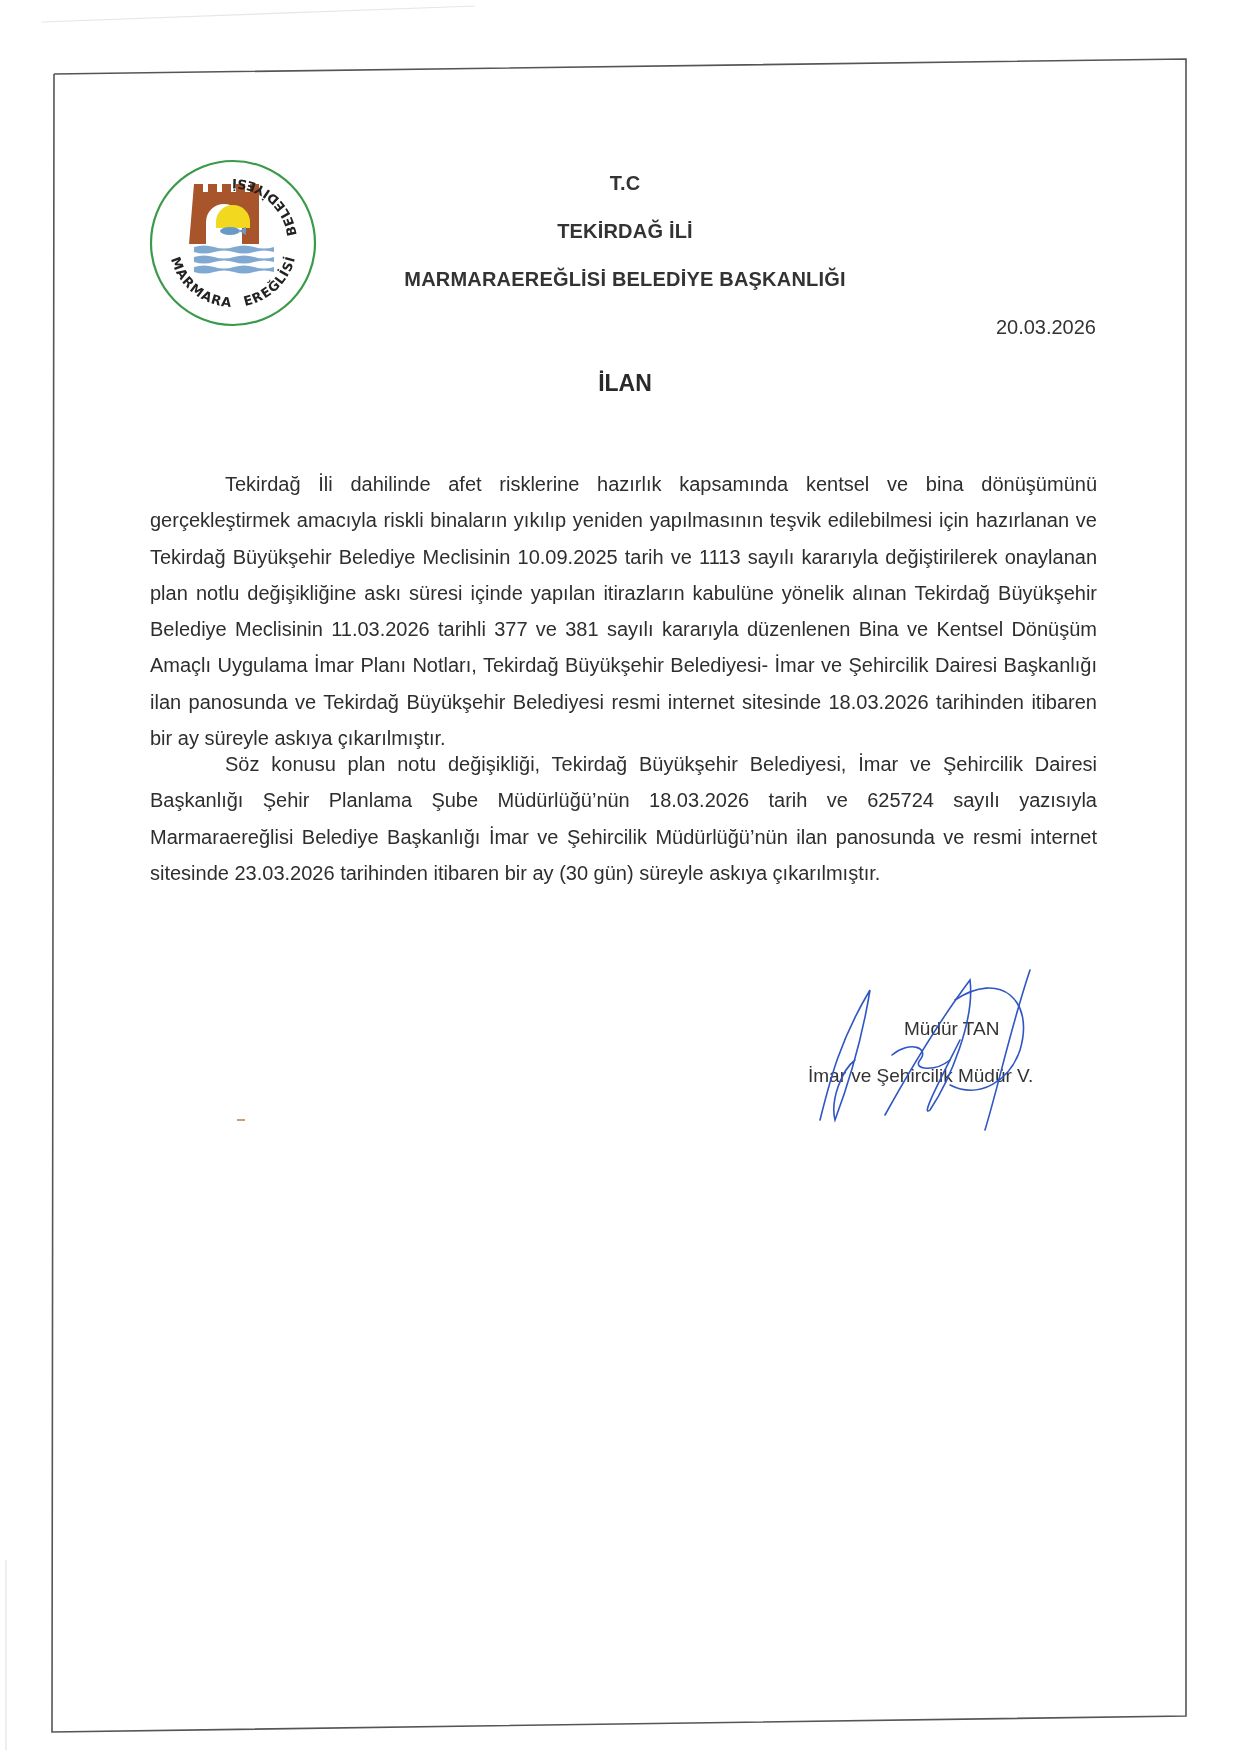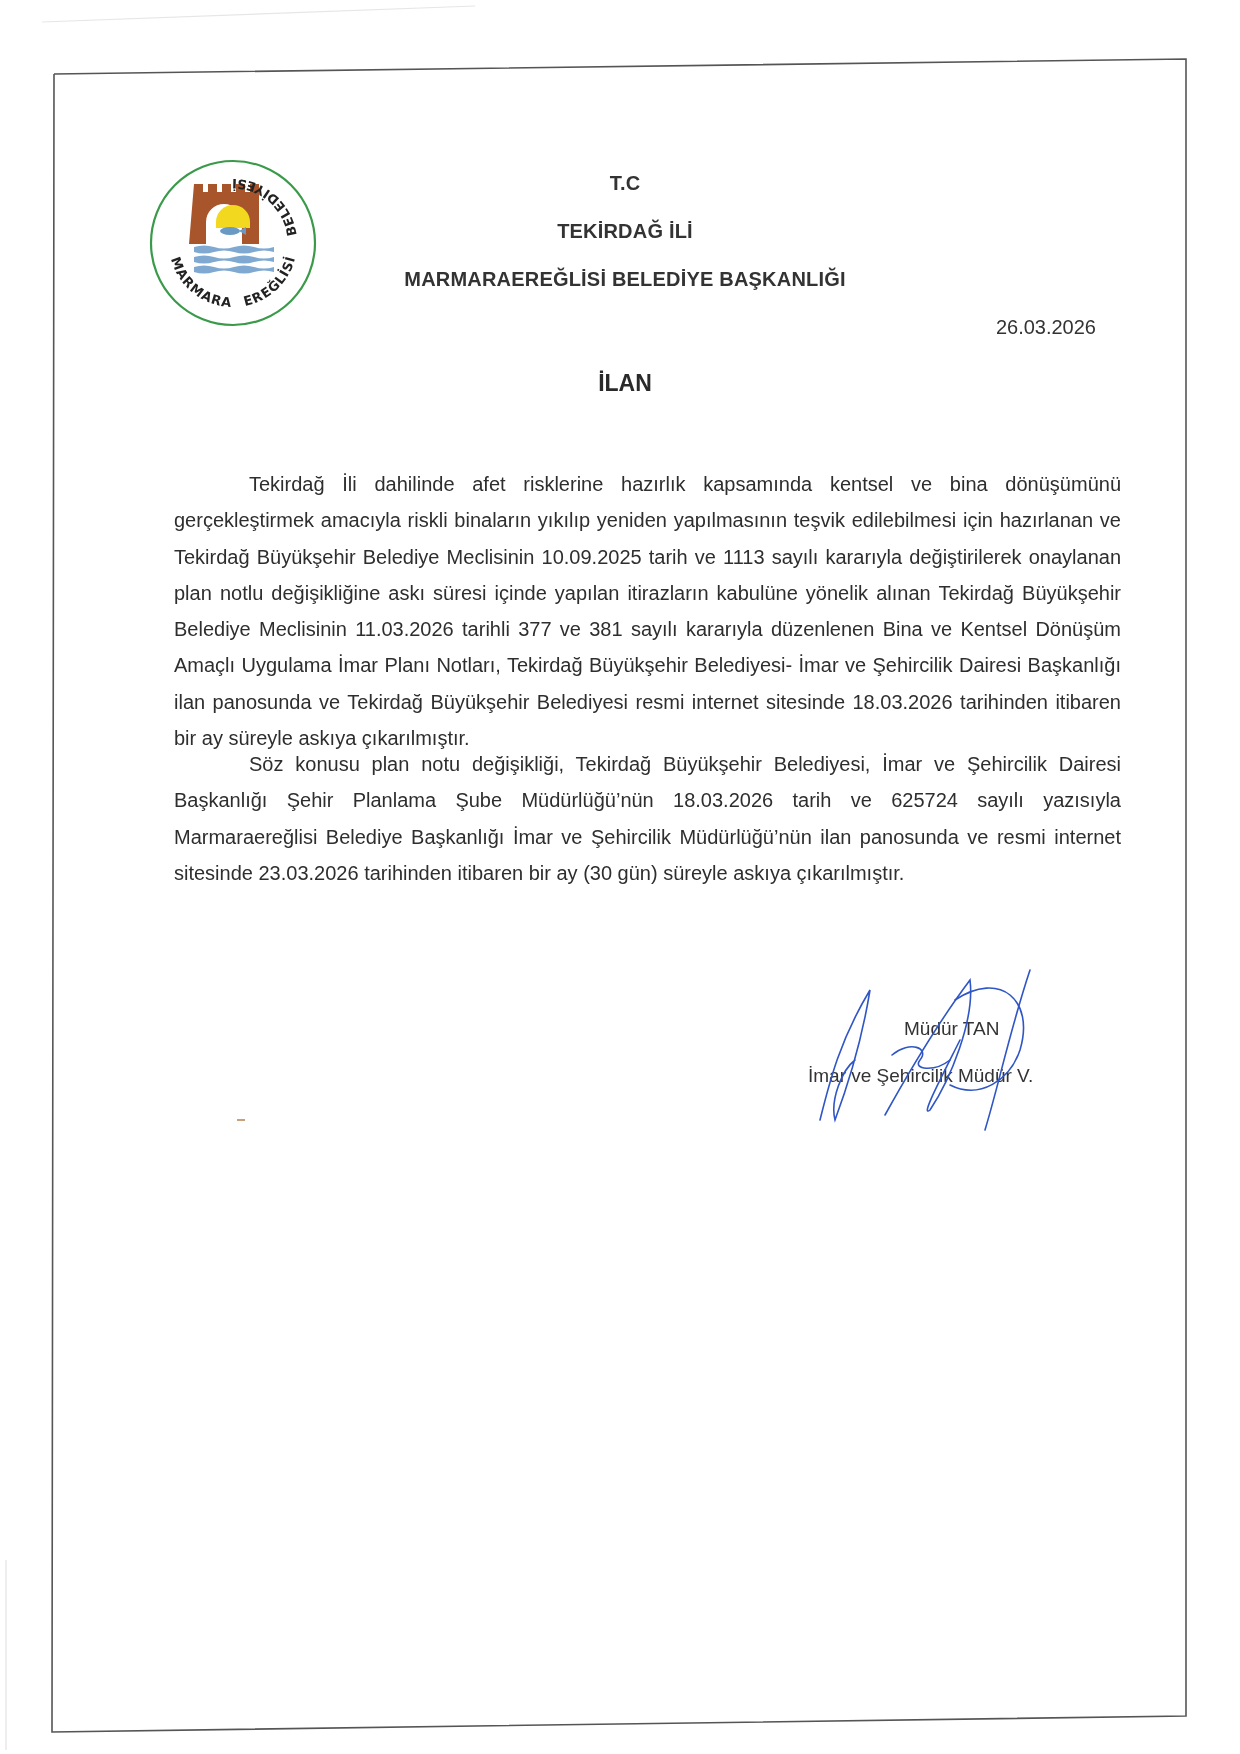--- a/index.html
+++ b/index.html
@@ -6,21 +6,21 @@
   body { width:1240px; height:1754px; position:relative; overflow:hidden;
          font-family:"Liberation Sans", "DejaVu Sans", sans-serif; color:#2b2b2b; }
   .frame { position:absolute; left:0; top:0; width:1240px; height:1754px; pointer-events:none; }
   .logo { position:absolute; left:146px; top:156px; width:174px; height:174px; }
   .hdr { position:absolute; left:0; width:1250px; text-align:center; font-weight:bold; font-size:20px; letter-spacing:0.2px; color:#333; }
   .hdr.tc { top:172px; }
   .hdr.il { top:220px; }
   .hdr.bel { top:268px; }
   .date { position:absolute; right:144px; top:316px; font-size:20px; color:#333; }
   .title { position:absolute; left:0; width:1250px; top:370px; text-align:center; font-weight:bold; font-size:23px; color:#2a2a2a; }
-  .para { position:absolute; left:150px; width:947px; font-size:20px; line-height:36.3px; text-align:justify; text-indent:75px; color:#2e2e2e;margin-left:24px; }
+  .para { position:absolute; left:150px; width:947px; font-size:20px; line-height:36.3px; text-align:justify; text-indent:75px; color:#2e2e2e; }
   .p1 { top:466px; }
   .p2 { top:746px; }
   .sig-name { position:absolute; left:904px; top:1018px; font-size:19px; color:#333; }
   .sig-title { position:absolute; left:808px; top:1065px; font-size:19px; color:#333; }
   .signature { position:absolute; left:800px; top:960px; width:270px; height:175px; }
   .mark { position:absolute; left:237px; top:1119px; width:8px; height:2px; background:#c8a07c; }
 </style>
 </head>
 <body>
 
@@ -69,21 +69,21 @@
         <tspan>BELEDİYESİ</tspan>
       </textPath>
     </text>
   </svg>
 </div>
 
 <div class="hdr tc">T.C</div>
 <div class="hdr il">TEKİRDAĞ İLİ</div>
 <div class="hdr bel">MARMARAEREĞLİSİ BELEDİYE BAŞKANLIĞI</div>
 
-<div class="date">26.03.2026</div>
+<div class="date">20.03.2026</div>
 
 <div class="title">İLAN</div>
 
 <div class="para p1">Tekirdağ İli dahilinde afet risklerine hazırlık kapsamında kentsel ve bina dönüşümünü gerçekleştirmek amacıyla riskli binaların yıkılıp yeniden yapılmasının teşvik edilebilmesi için hazırlanan ve Tekirdağ Büyükşehir Belediye Meclisinin 10.09.2025 tarih ve 1113 sayılı kararıyla değiştirilerek onaylanan plan notlu değişikliğine askı süresi içinde yapılan itirazların kabulüne yönelik alınan Tekirdağ Büyükşehir Belediye Meclisinin 11.03.2026 tarihli 377 ve 381 sayılı kararıyla düzenlenen Bina ve Kentsel Dönüşüm Amaçlı Uygulama İmar Planı Notları, Tekirdağ Büyükşehir Belediyesi- İmar ve Şehircilik Dairesi Başkanlığı ilan panosunda ve Tekirdağ Büyükşehir Belediyesi resmi internet sitesinde 18.03.2026 tarihinden itibaren bir ay süreyle askıya çıkarılmıştır.</div>
 <div class="para p2">Söz konusu plan notu değişikliği, Tekirdağ Büyükşehir Belediyesi, İmar ve Şehircilik Dairesi Başkanlığı Şehir Planlama Şube Müdürlüğü’nün 18.03.2026 tarih ve 625724 sayılı yazısıyla Marmaraereğlisi Belediye Başkanlığı İmar ve Şehircilik Müdürlüğü’nün ilan panosunda ve resmi internet sitesinde 23.03.2026 tarihinden itibaren bir ay (30 gün) süreyle askıya çıkarılmıştır.</div>
 
 <div class="sig-name">Müdür TAN</div>
 <div class="sig-title">İmar ve Şehircilik Müdür V.</div>
 <svg class="signature" viewBox="0 0 270 175">
   <g fill="none" stroke="#2f56c4" stroke-width="1.6" stroke-linecap="round">

